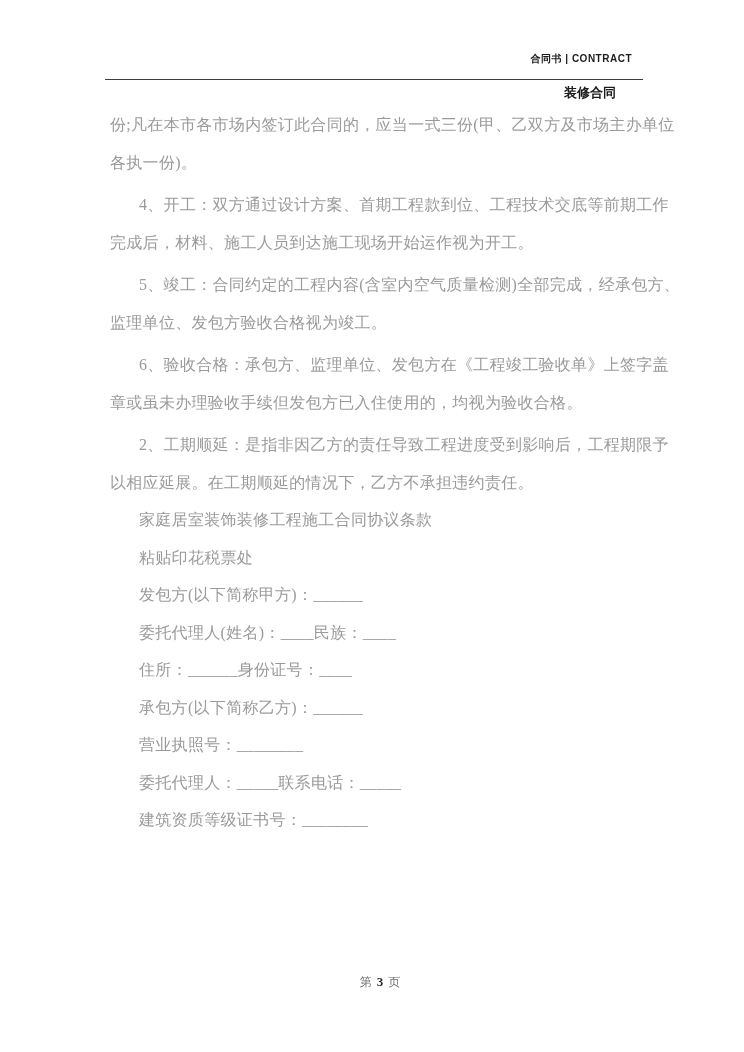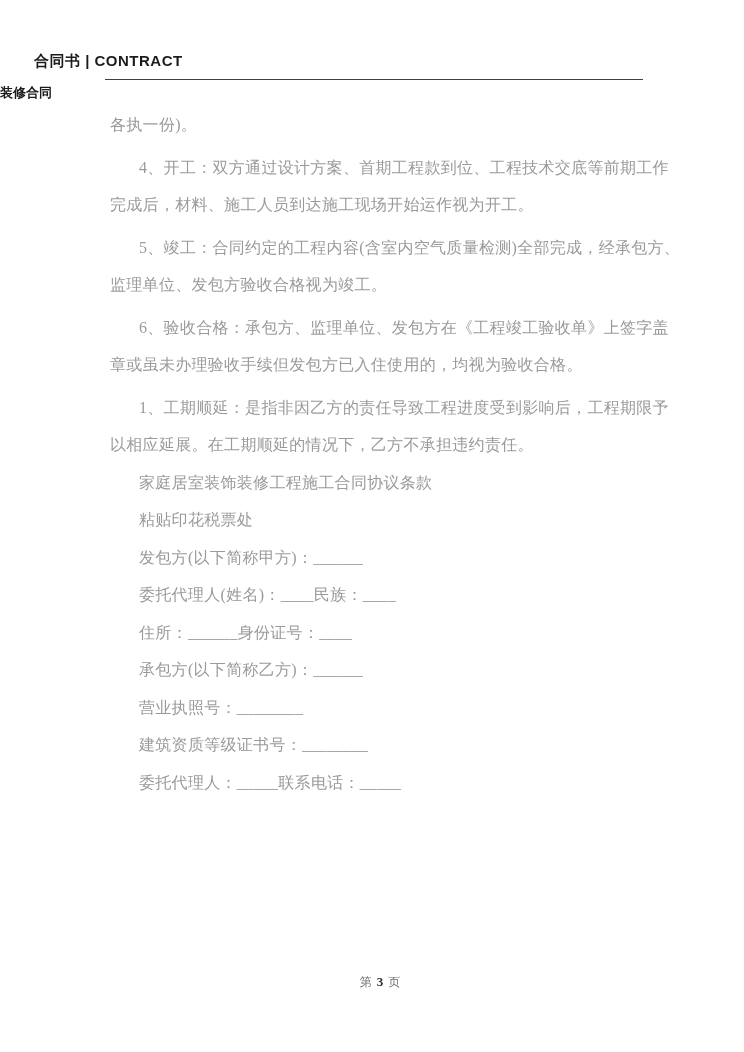--- a/index.html
+++ b/index.html
@@ -10,41 +10,42 @@
     height: 1052px;
     background: #ffffff;
     overflow: hidden;
     font-family: "Liberation Serif", "DejaVu Serif", serif;
   }
   .header-title {
     position: absolute;
     top: 52px;
     left: 0;
     right: 112px;
-    text-align: left;
+    text-align: right;
     font-family: "Liberation Sans", "DejaVu Sans", sans-serif;
     font-weight: bold;
-    font-size: 15px;
+    font-size: 10px;
     color: #1c1c1c;
     letter-spacing: 0.5px;
     margin-left: 34px;
   }
   .header-rule {
     position: absolute;
     top: 79px;
     left: 105px;
     width: 538px;
     height: 1px;
     background: #3f3f3f;
   }
   .header-subtitle {
     position: absolute;
     top: 84px;
     left: 0;
-    right: 120px;
+    right: 128px;
+    text-align: right;
     font-family: "Liberation Sans", "DejaVu Sans", sans-serif;
     font-weight: bold;
     font-size: 13px;
     color: #1c1c1c;
   }
   .content {
     position: absolute;
     top: 106px;
     left: 110px;
     right: 99px;
@@ -78,37 +79,38 @@
 </head>
 <body>
 
 <div class="page">
 
   <div class="header-title">合同书 | CONTRACT</div>
   <div class="header-rule"></div>
   <div class="header-subtitle">装修合同</div>
 
   <div class="content">
+    <div class="line">份;凡在本市各市场内签订此合同的，应当一式三份(甲、乙双方及市场主办单位</div>
     <div class="line">各执一份)。</div>
     <div class="line indent para-start">4、开工：双方通过设计方案、首期工程款到位、工程技术交底等前期工作</div>
     <div class="line">完成后，材料、施工人员到达施工现场开始运作视为开工。</div>
     <div class="line indent para-start">5、竣工：合同约定的工程内容(含室内空气质量检测)全部完成，经承包方、</div>
     <div class="line">监理单位、发包方验收合格视为竣工。</div>
     <div class="line indent para-start">6、验收合格：承包方、监理单位、发包方在《工程竣工验收单》上签字盖</div>
     <div class="line">章或虽未办理验收手续但发包方已入住使用的，均视为验收合格。</div>
-    <div class="line indent para-start">1、工期顺延：是指非因乙方的责任导致工程进度受到影响后，工程期限予</div>
+    <div class="line indent para-start">2、工期顺延：是指非因乙方的责任导致工程进度受到影响后，工程期限予</div>
     <div class="line">以相应延展。在工期顺延的情况下，乙方不承担违约责任。</div>
     <div class="line indent">家庭居室装饰装修工程施工合同协议条款</div>
     <div class="line indent">粘贴印花税票处</div>
     <div class="line indent">发包方(以下简称甲方)：______</div>
     <div class="line indent">委托代理人(姓名)：____民族：____</div>
     <div class="line indent">住所：______身份证号：____</div>
     <div class="line indent">承包方(以下简称乙方)：______</div>
     <div class="line indent">营业执照号：________</div>
+    <div class="line indent">委托代理人：_____联系电话：_____</div>
     <div class="line indent">建筑资质等级证书号：________</div>
-    <div class="line indent">委托代理人：_____联系电话：_____</div>
   </div>
 
   <div class="footer">
     <span>第</span><span class="page-num">3</span><span>页</span>
   </div>
 
 </div>
 
 </body></html>

